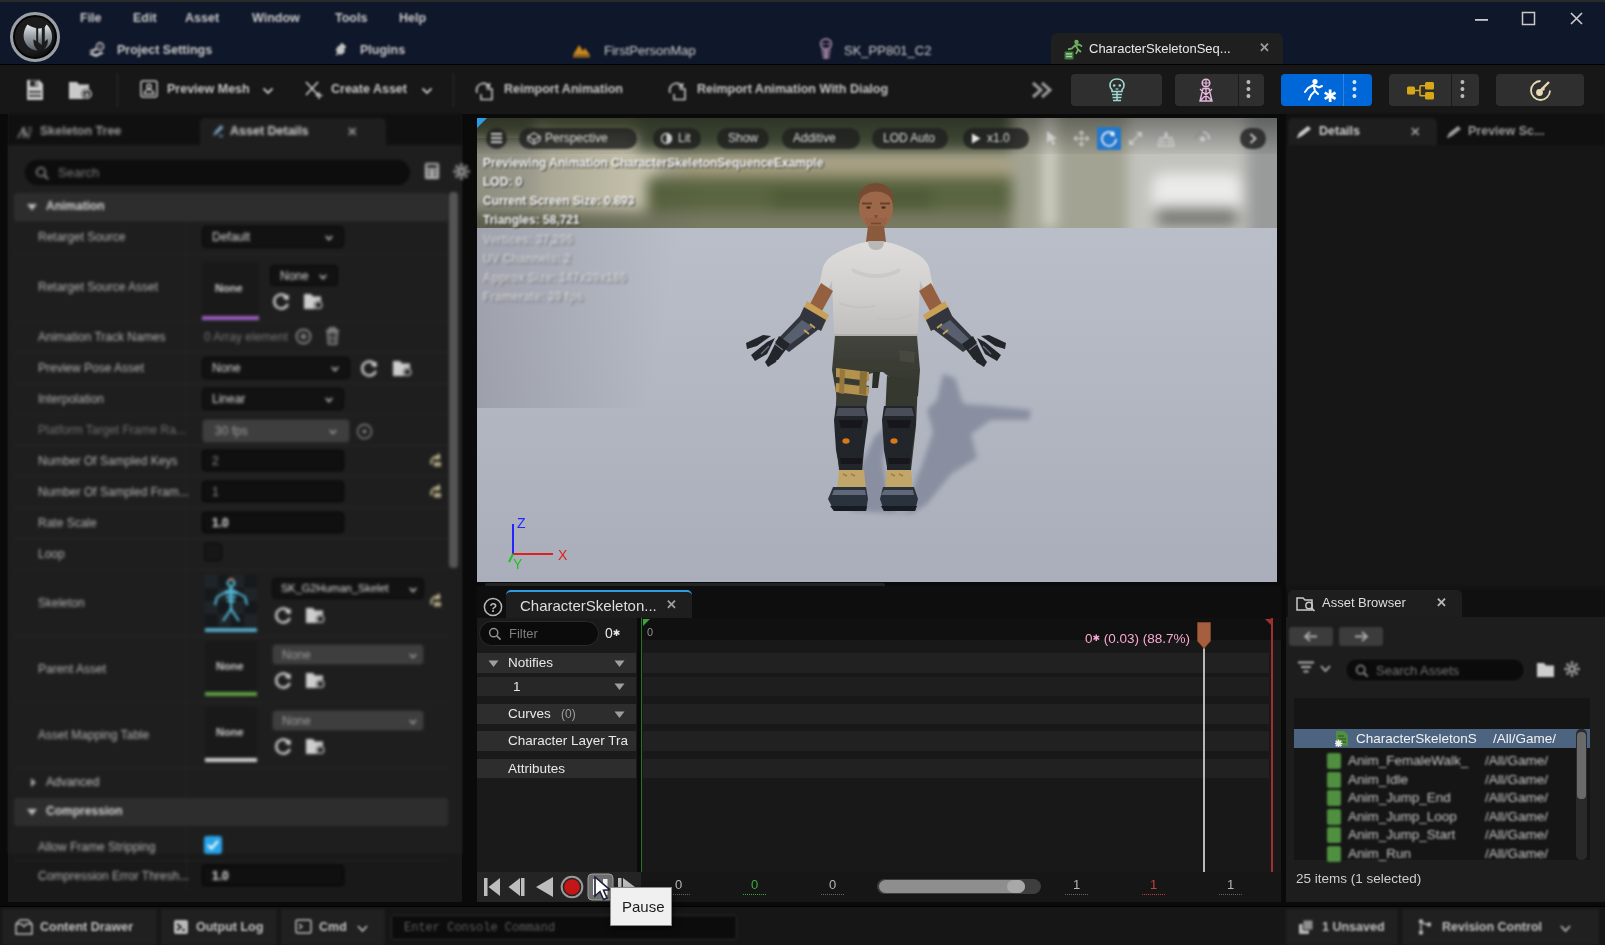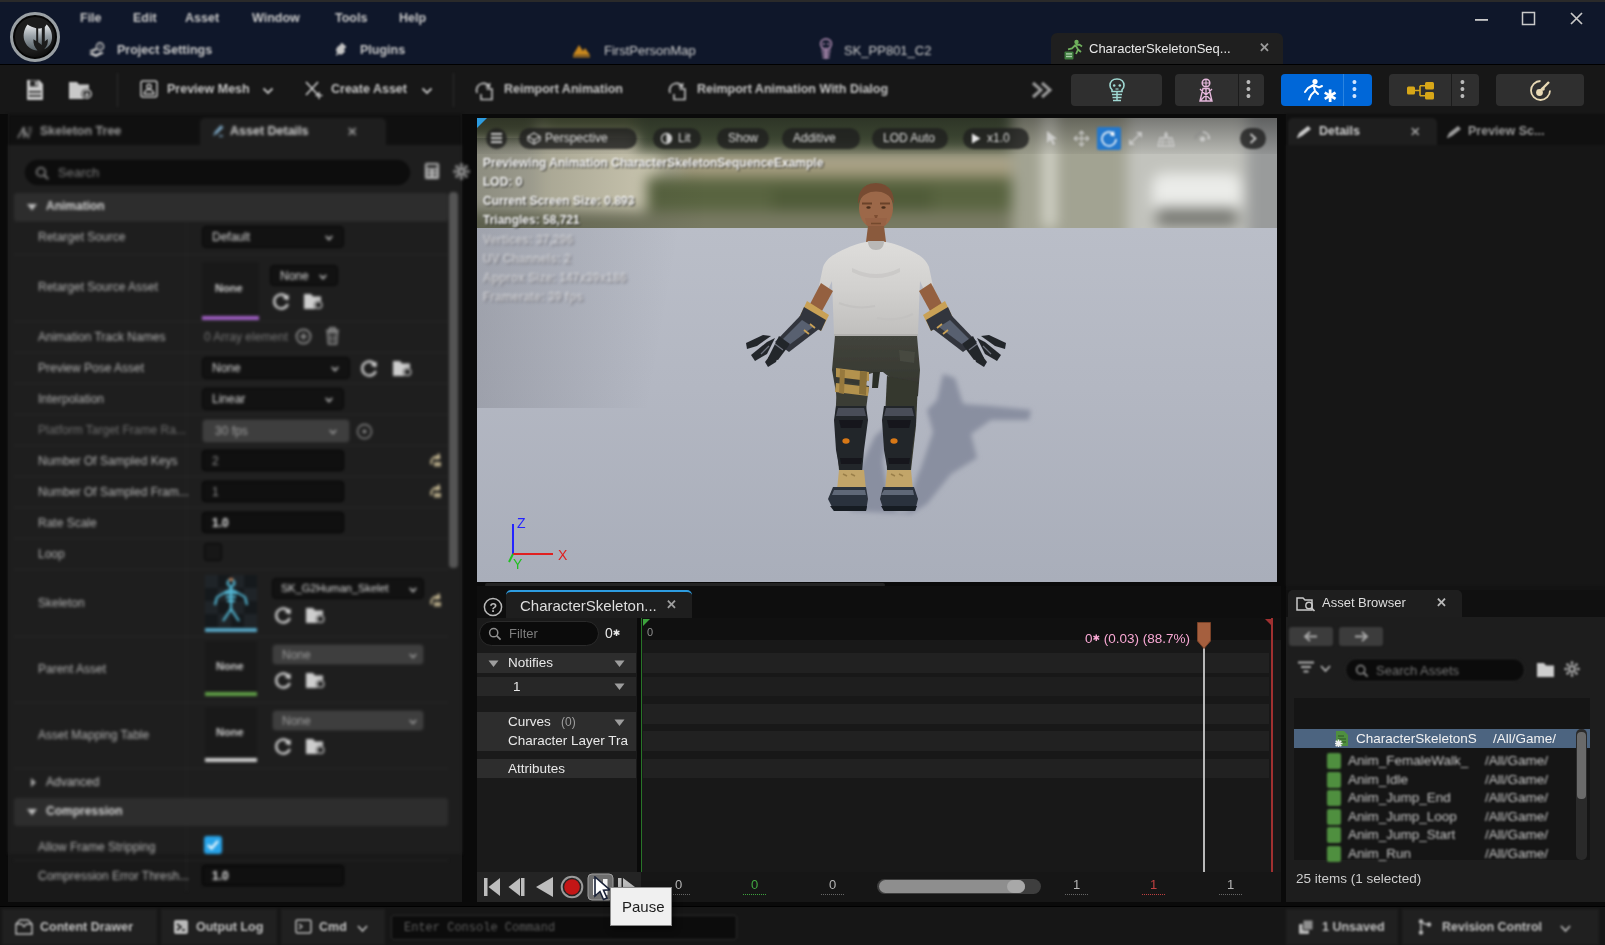--- a/index.html
+++ b/index.html
@@ -879,21 +879,21 @@
       <svg class="abs" style="left:137px; top:7px;" width="11" height="8" viewBox="0 0 11 8">
           <path d="M0.5,0.5 L10.5,0.5 L5.5,7 Z" fill="#9e9e9e"></path>
         </svg>
     </div>
     <div class="trow" style="top:91px; height:19px; background:#272727;">
       <div class="abs" style="left:36px; top:2px;">1</div>
       <svg class="abs" style="left:137px; top:6px;" width="11" height="8" viewBox="0 0 11 8">
           <path d="M0.5,0.5 L10.5,0.5 L5.5,7 Z" fill="#9e9e9e"></path>
         </svg>
     </div>
-    <div class="trow" style="top:118px; height:20px;margin-top:8px;">
+    <div class="trow" style="top:118px; height:20px;">
       <div class="abs" style="left:31px; top:2px;">Curves</div>
       <div class="abs" style="left:84px; top:3px; color:#9e9e9e; font-size:12px;">(0)</div>
       <svg class="abs" style="left:137px; top:7px;" width="11" height="8" viewBox="0 0 11 8">
           <path d="M0.5,0.5 L10.5,0.5 L5.5,7 Z" fill="#9e9e9e"></path>
         </svg>
     </div>
     <div class="trow" style="top:145px; height:20px;">
       <div class="abs" style="left:31px; top:2px; white-space:nowrap;">Character Layer Tra</div>
     </div>
     <div class="trow" style="top:173px; height:19px;">

